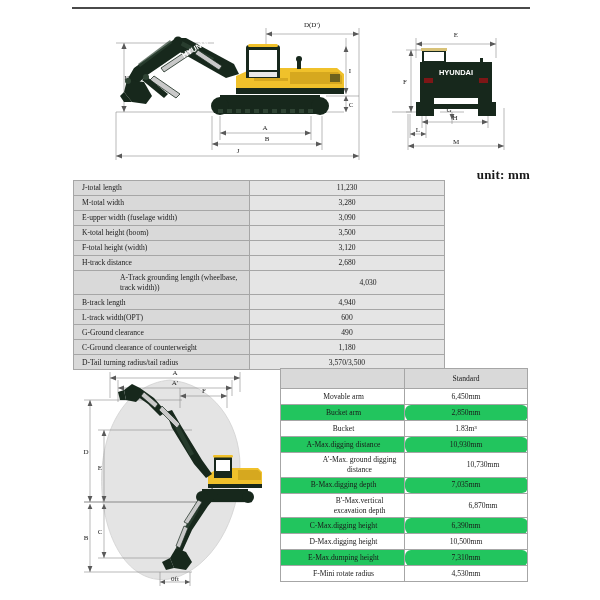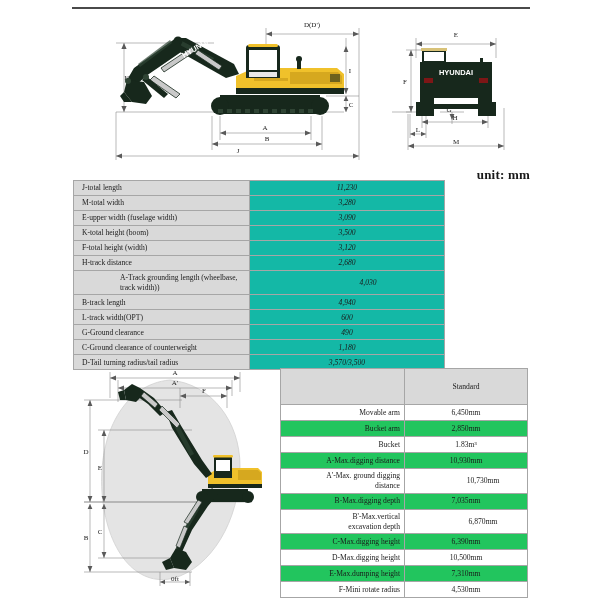--- a/index.html
+++ b/index.html
@@ -90,24 +90,23 @@
     padding: 2px 4px 2px 8px;
     height: 10px;
     vertical-align: middle;
   }
   .spec-table td.lbl {
     background: #d9d9d9;
     width: 163px;
     text-align: left;
   }
   .spec-table td.val {
-    background: #14b8a6;
+    background: #e5e5e5;
     text-align: center;
     padding: 2px 4px;
-    font-style: italic;
   }
   .spec-table tr.two-line td {
     height: 18px;
     padding-left: 46px;
   }
 
   
   .range-table {
     position: absolute;
     left: 280px;
@@ -124,26 +123,26 @@
     vertical-align: middle;
     font-weight: normal;
   }
   .range-table th.corner {
     background: #d9d9d9;
     width: 113px;
   }
   .range-table th.std {
     background: #d9d9d9;
     text-align: center;
-    padding: 12px 4px;
+    padding: 4px 4px;
   }
   .range-table tr.band td { background: #22c55e; }
   .range-table tr.plain td { background: #ffffff; }
-  .range-table td.rname { text-align: right; width: 113px; }
-  .range-table td.rval { text-align: center; padding: 2px 4px; }
+  .range-table td.rname { text-align: center; width: 113px; }
+  .range-table td.rval { text-align: center; padding: 2px 4px; border-radius: 6px; }
   .range-table tr.tall td { height: 19px; padding-left: 38px; }
 
   
   .range-diagram {
     position: absolute;
     left: 62px;
     top: 362px;
     width: 215px;
     height: 232px;
   }

